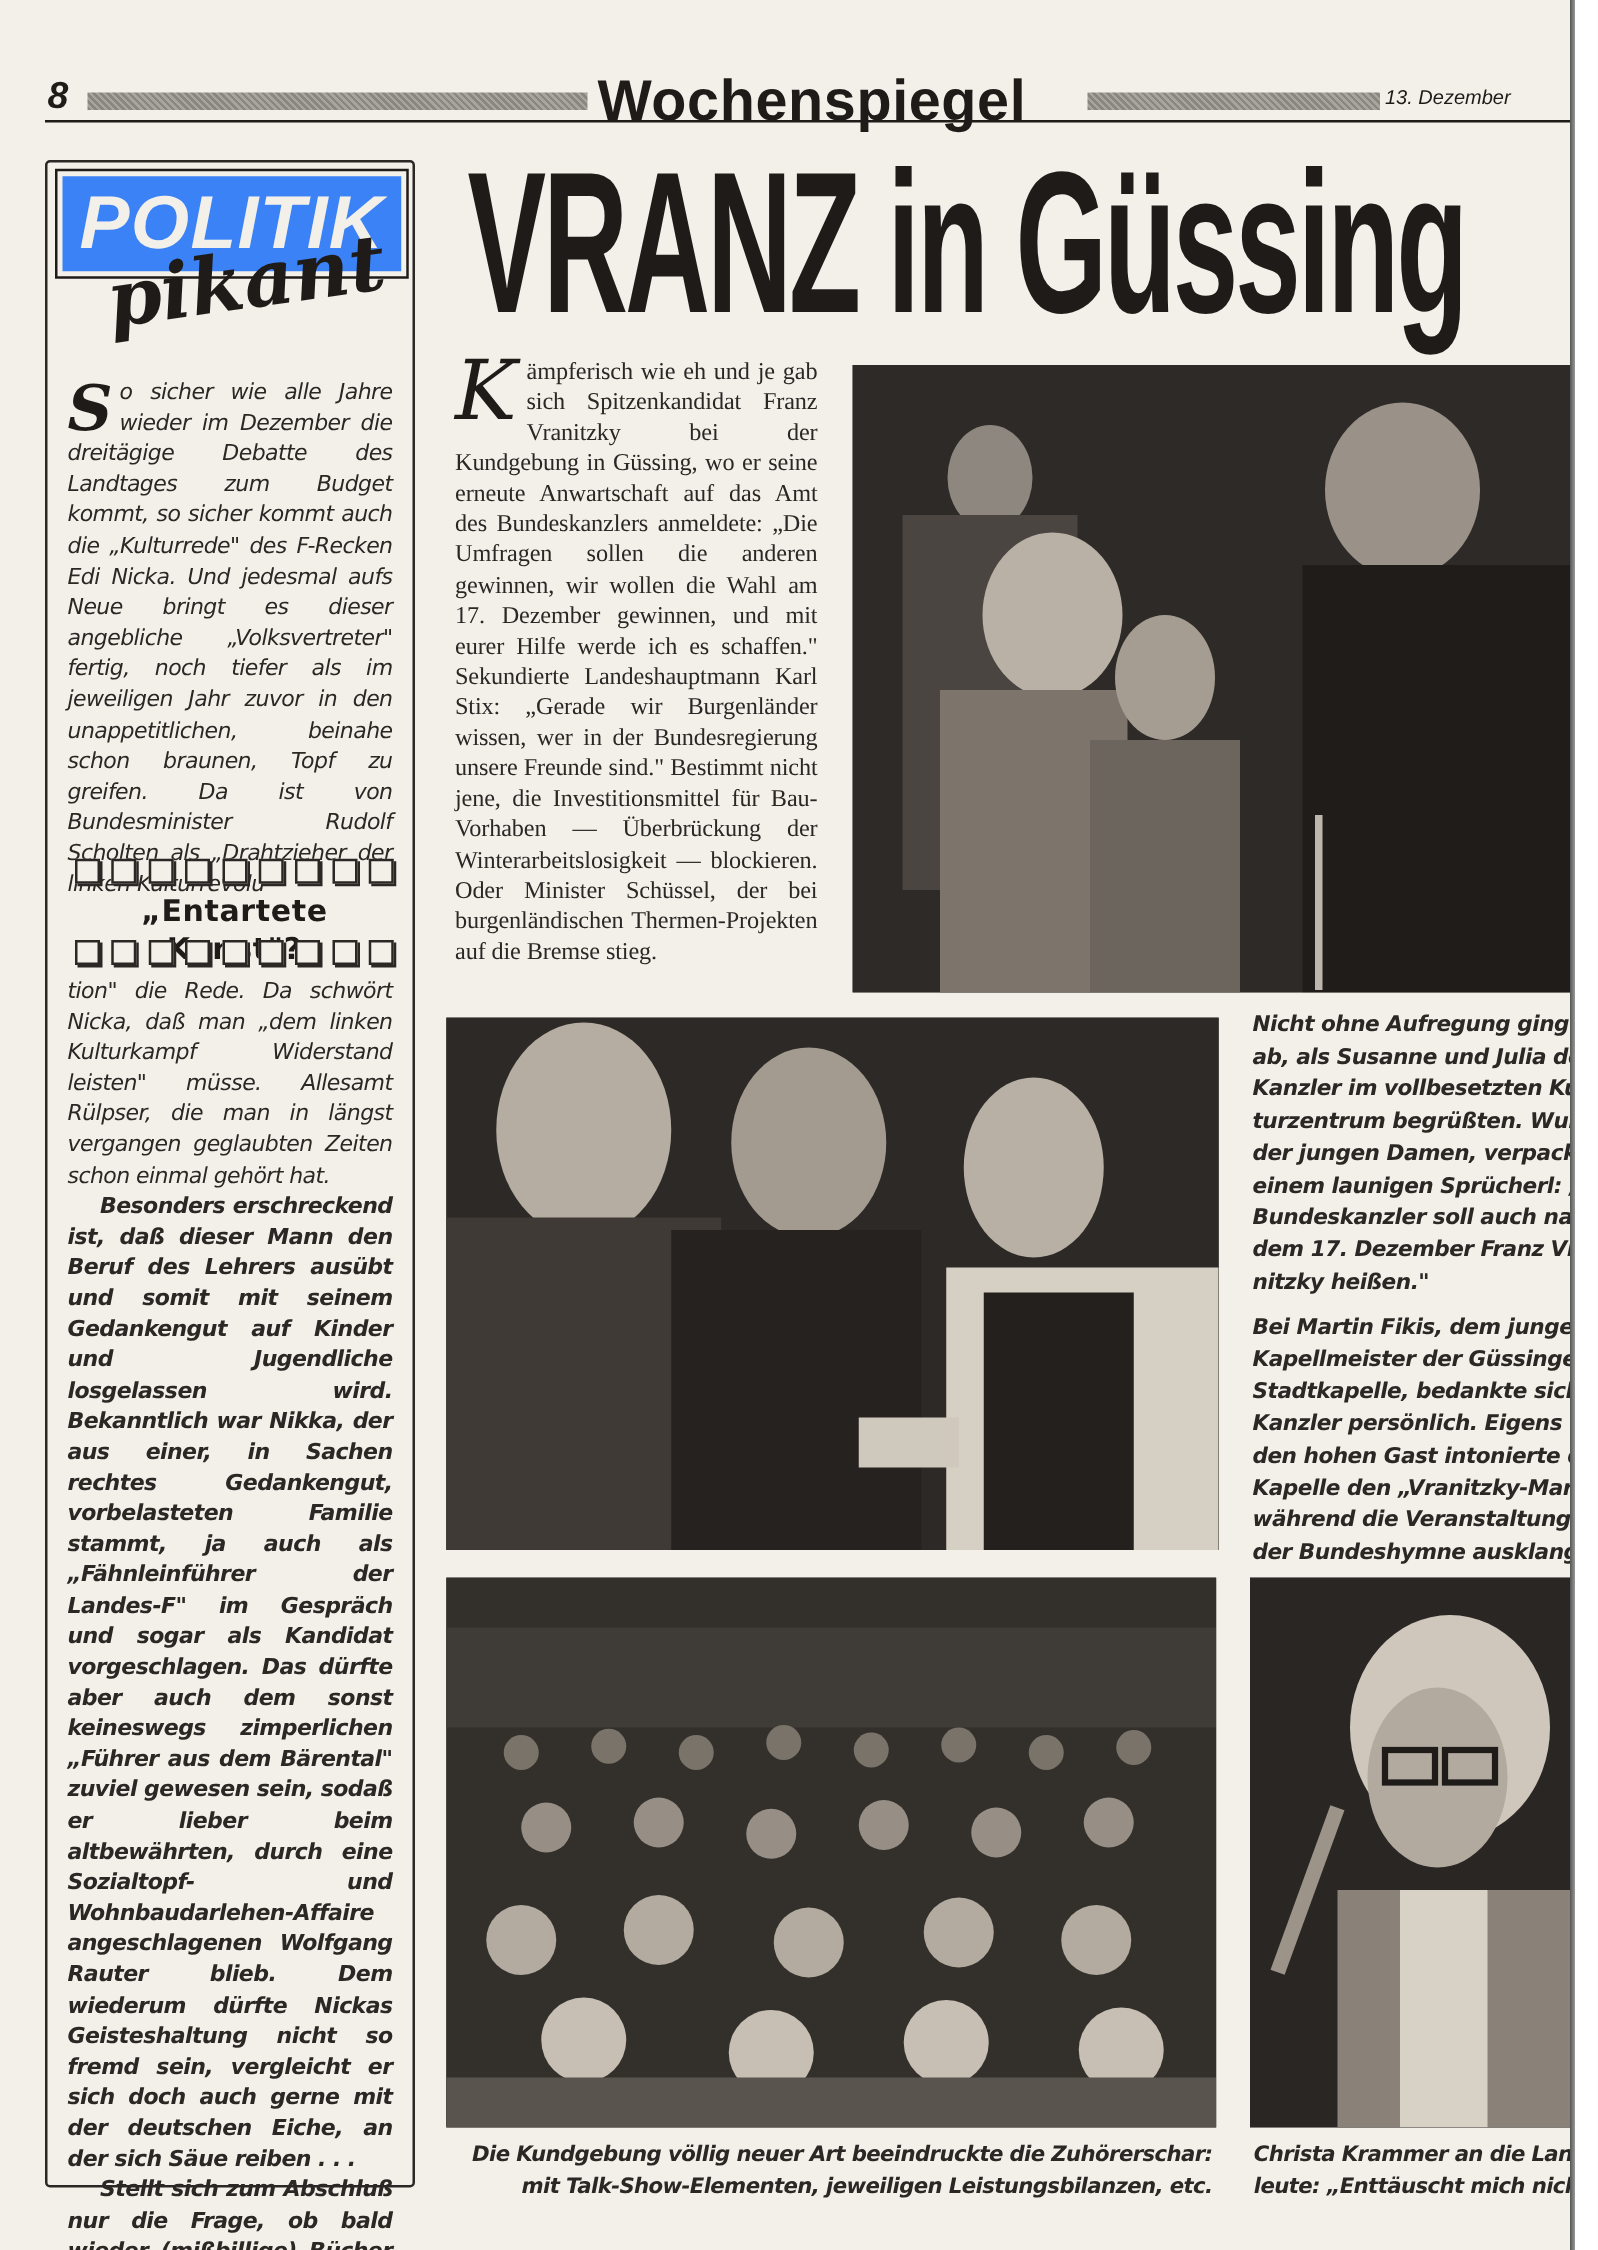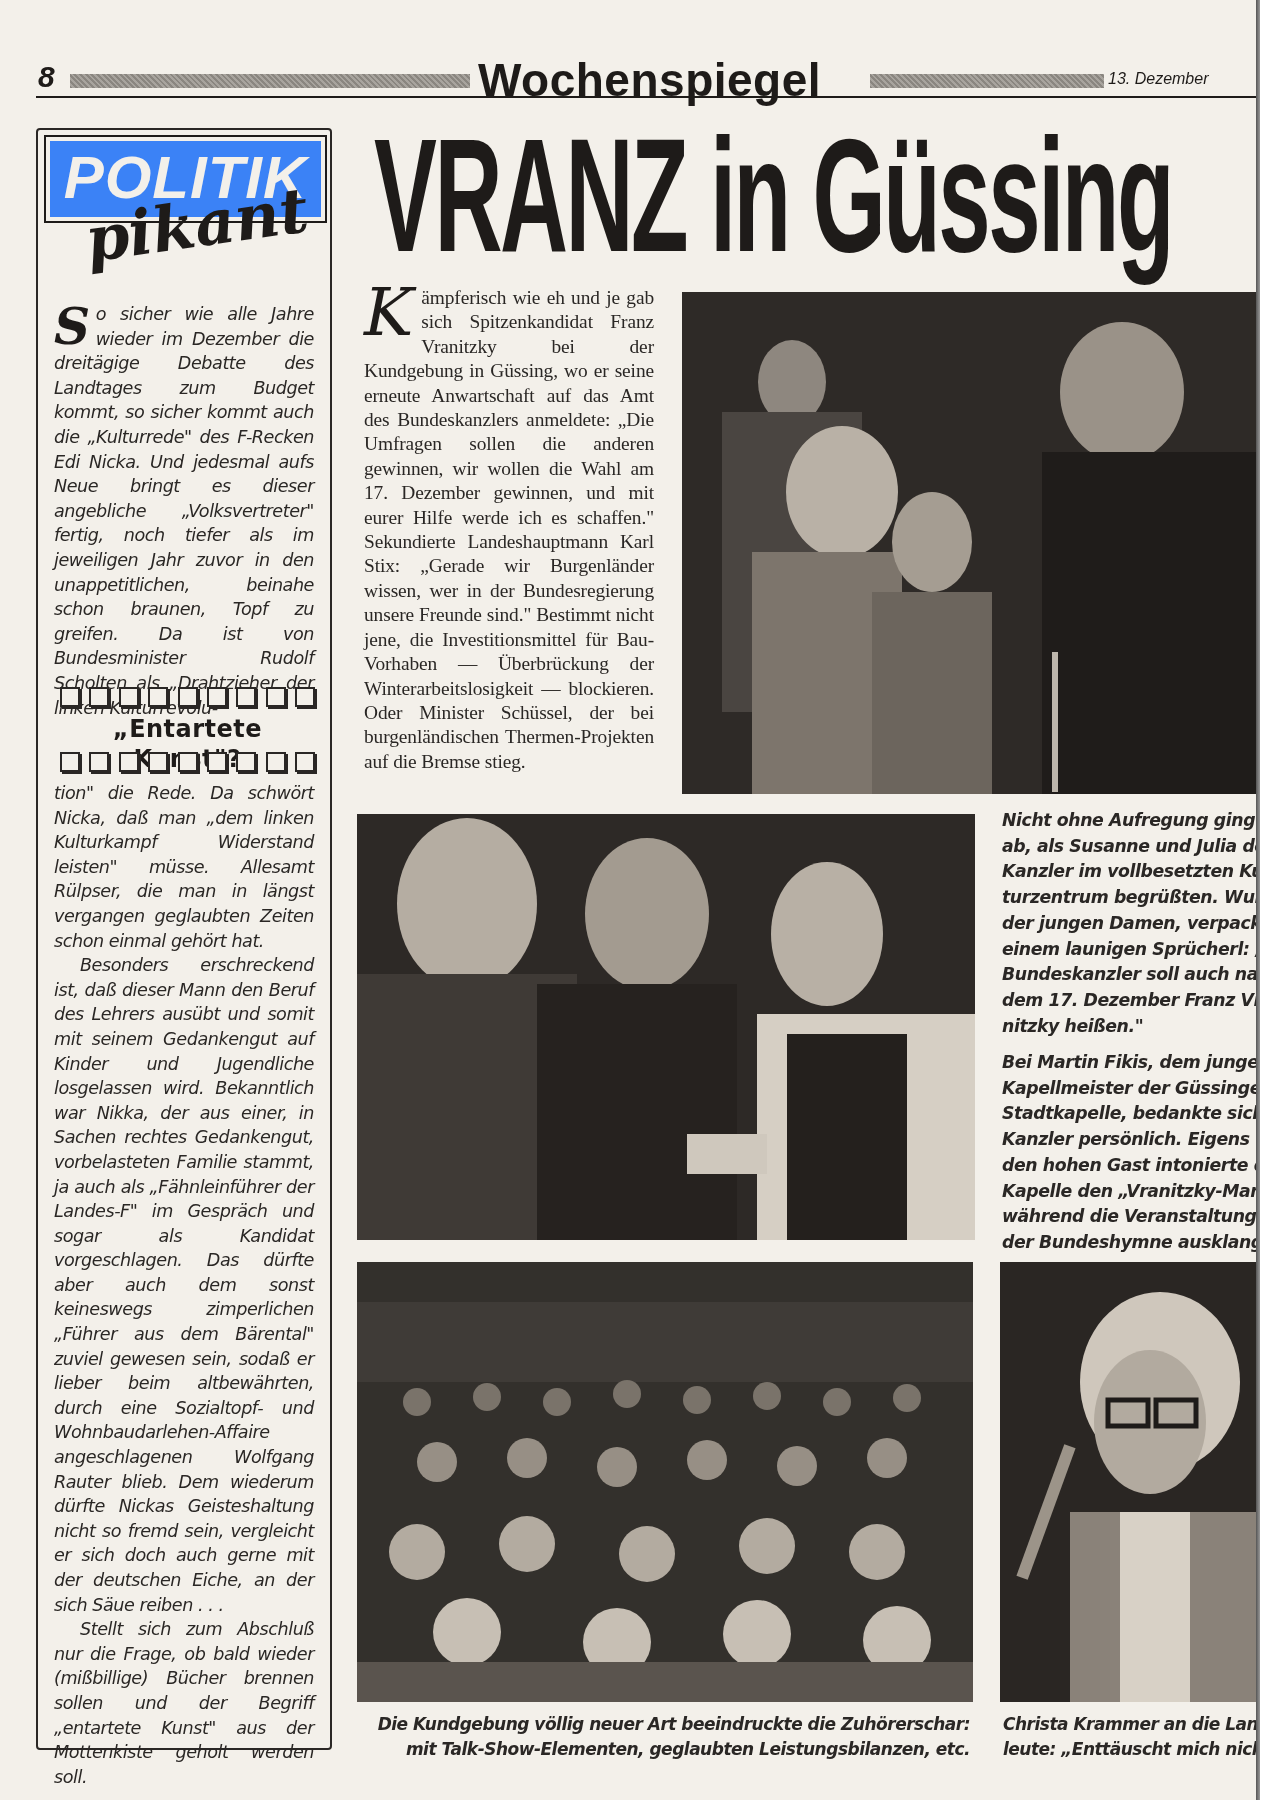--- a/index.html
+++ b/index.html
@@ -57,21 +57,21 @@
     font-style: italic; font-family: "DejaVu Serif", serif; line-height: 70px;
     transform: rotate(-8deg); transform-origin: left center;
   }
 
   .sidebar-text {
     position: absolute; left: 54px; width: 260px; font-size: 17.6px; line-height: 24.6px;
     font-style: italic; text-align: justify; hyphens: manual;
     font-family: "DejaVu Sans", sans-serif; letter-spacing: -0.45px; color: #2a2725;
   }
   .sidebar-text p { text-indent: 0; }
-  .sidebar-text p.indent { text-indent: 26px; }
+  .sidebar-text p.indent { text-indent: 26px; font-weight: bold; }
   .sb-part1 { top: 302px; }
   .sb-part2 { top: 781px; }
   .drop-s {
     float: left; font-size: 50px; line-height: 42px; font-weight: bold; font-style: italic;
     margin: 4px 6px 0 0; font-family: "DejaVu Serif", serif; color: #1e1b19;
   }
 
   .square-row {
     position: absolute; left: 60px; width: 255px; height: 22px; display: flex;
     justify-content: space-between;
@@ -291,20 +291,20 @@
     <div>Stadtkapelle, bedankte sich d</div>
     <div>Kanzler persönlich. Eigens fü</div>
     <div>den hohen Gast intonierte di</div>
     <div>Kapelle den „Vranitzky-Marsc</div>
     <div>während die Veranstaltung m</div>
     <div>der Bundeshymne ausklang.</div>
   </div>
 
   <div class="bottom-caption bc-1">
     <div>Die Kundgebung völlig neuer Art beeindruckte die Zuhörerschar:</div>
-    <div>mit Talk-Show-Elementen, geglaubten Leistungsbilanzen, etc.</div>
+    <div>mit Talk-Show-Elementen, jeweiligen Leistungsbilanzen, etc.</div>
   </div>
   <div class="bottom-caption bc-2">
     <div>Christa Krammer an die Land</div>
     <div>leute: „Enttäuscht mich nicht</div>
   </div>
 </div>
 <div class="binding"></div>
 
 </body></html>

